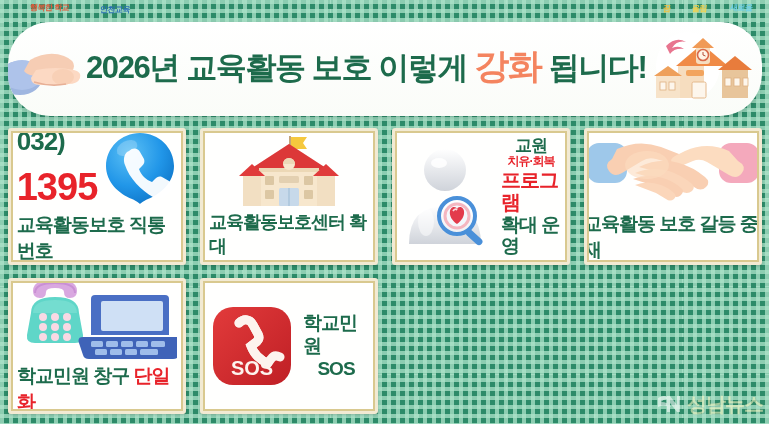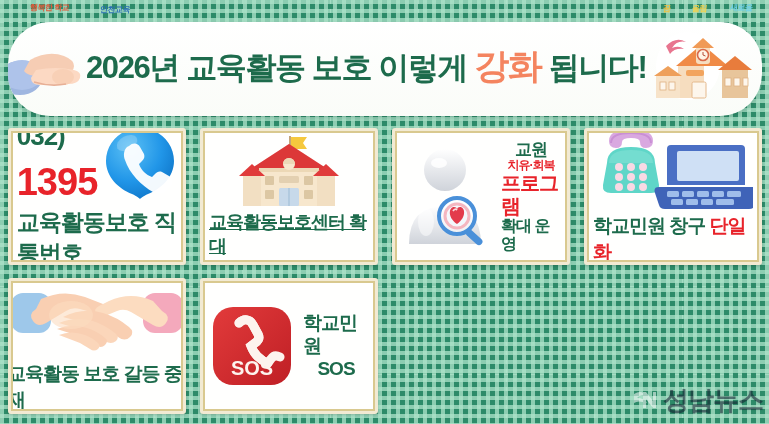--- a/index.html
+++ b/index.html
@@ -94,50 +94,50 @@
   .stack{ display:flex; flex-direction:column; align-items:center; justify-content:center; }
   .row{ display:flex; flex-direction:row; align-items:center; justify-content:center; }
 
   .g{ color:#1d6b4c; }
   .r{ color:#e8232a; }
   .kr{ font-family:"Liberation Sans", sans-serif; font-weight:bold; letter-spacing:-1px; }
 
   
   #card1 .num032{ font-size:26px; font-weight:bold; color:#1d6b4c; letter-spacing:-1px; line-height:1; }
   #card1 .num1395{ font-size:38px; font-weight:bold; color:#e8232a; letter-spacing:-1px; line-height:1; margin-top:14px;}
-  #card1 .caption{ font-size:23px; margin-top:6px; }
-
-  
-  #card2 .caption{ font-size:18px;text-decoration:underline; }
+  #card1 .caption{ font-size:19px; margin-top:6px; }
+
+  
+  #card2 .caption{ font-size:18px; }
   #card2 .arrowline{ font-size:21px; margin-top:2px; }
 
   
   #card3 .l1{ font-size:17px; line-height:1.12; }
   #card3 .l2{ font-size:12px; line-height:1.12; }
   #card3 .l3{ font-size:20px; line-height:1.12; }
-  #card3 .l4{ font-size:16px; line-height:1.12; }
+  #card3 .l4{ font-size:19px; line-height:1.12; }
 
   
   #card4 .caption{ font-size:19px; margin-top:4px; }
 
   
   #card5 .caption{ font-size:19px; margin-top:2px; }
 
   
   #card6 .l{ font-size:19px; line-height:1.22; }
 
   
   #watermark{
     position:absolute; right:6px; bottom:6px;
     display:flex; align-items:center; gap:5px;
     opacity:.55; pointer-events:none;
   }
   #watermark .wm-text{
-    font-size:26px; font-weight:bold; letter-spacing:-1px;
-    color:#0f172a; text-shadow:0 0 2px rgba(0,0,0,.25);
+    font-size:20px; font-weight:bold; letter-spacing:-1px;
+    color:#fef9c3; text-shadow:0 0 2px rgba(0,0,0,.25);
   }
   svg{ display:block; }
 </style>
 </head>
 <body>
 
 <div id="bg-grid">
   <div class="hline" style="top:22px"></div>
   <div class="hline" style="top:110px"></div>
   <div class="hline" style="top:198px"></div>
@@ -295,20 +295,41 @@
           <path d="M56 80 C46 73 48 63 53 63 q3 0 3 3 q0 -3 3 -3 c5 0 7 10 -3 17 z" fill="#e33b4c"></path>
           <path d="M52 67 q2 -3 4 -1" stroke="#ffffff" stroke-width="1.8" fill="none" opacity=".8"></path>
           <rect x="68" y="84" width="20" height="7" rx="3.5" fill="#4a90d9" transform="rotate(42 68 84)"></rect>
         </svg>
       </div>
       <div class="stack" style="align-items:center;">
         <div class="l1 kr g">교원</div>
         <div class="l2 kr r">치유·회복</div>
         <div class="l3 kr r">프로그램</div>
         <div class="l4 kr g">확대 운영</div>
+      </div>
+    </div>
+  </div>
+
+  <div class="card" id="card4">
+    <div class="card-inner">
+      <div class="stack">
+        <div>
+          <svg width="180" height="78" viewBox="0 0 180 78">
+            <rect x="4" y="14" width="40" height="40" rx="12" fill="#9ec8ea"></rect>
+            <rect x="136" y="14" width="40" height="40" rx="12" fill="#f4a9bc"></rect>
+            <path d="M34 20 q22 -10 44 -2 l18 7 q6 2 4 7 q-2 5 -9 3 l-18 -5 q-8 -2 -14 2 l-20 12 q-8 5 -13 -2 q-5 -7 3 -12 z" fill="#f9cfb2"></path>
+            <path d="M146 22 q-22 -10 -44 0 l-10 5 q-6 3 -3 8 q3 5 9 2 l12 -5 q7 -3 14 1 l22 13 q8 5 13 -2 q5 -7 -4 -12 z" fill="#fcdcc0"></path>
+            <path d="M56 38 q20 -10 40 -4 q14 4 26 14 q6 5 1 10 q-5 5 -12 0 l-14 -9" fill="#f9cfb2"></path>
+            <path d="M52 44 q16 -7 34 -2 q12 4 22 12 q5 4 1 8 q-5 4 -11 0 l-13 -8" fill="#fbd6ba"></path>
+            <path d="M50 50 q14 -6 30 -1 q10 3 18 10 q4 3 0 7 q-4 4 -9 0 l-11 -7" fill="#f9cfb2"></path>
+            <path d="M52 56 q12 -5 26 0 q8 3 13 8 q3 3 0 6 q-4 3 -8 0 l-10 -6" fill="#fbd6ba"></path>
+            <ellipse cx="64" cy="36" rx="22" ry="14" fill="#fcdcc0" opacity=".6"></ellipse>
+          </svg>
+        </div>
+        <div class="caption kr g">교육활동 보호 갈등 중재</div>
       </div>
     </div>
   </div>
 
   <div class="card" id="card5">
     <div class="card-inner">
       <div class="stack">
         <div>
           <svg width="160" height="84" viewBox="0 0 160 84">
             <path d="M16 14 q0 -12 22 -12 q22 0 22 12 q0 7 -7 7 q-6 0 -6 -6 q0 -4 -9 -4 q-9 0 -9 4 q0 6 -6 6 q-7 0 -7 -7 z" fill="#d9a8e0"></path>
@@ -342,41 +363,20 @@
             </g>
           </svg>
         </div>
         <div class="caption kr">
           <span class="g">학교민원 창구 </span><span class="r">단일화</span>
         </div>
       </div>
     </div>
   </div>
 
-  <div class="card" id="card4">
-    <div class="card-inner">
-      <div class="stack">
-        <div>
-          <svg width="180" height="78" viewBox="0 0 180 78">
-            <rect x="4" y="14" width="40" height="40" rx="12" fill="#9ec8ea"></rect>
-            <rect x="136" y="14" width="40" height="40" rx="12" fill="#f4a9bc"></rect>
-            <path d="M34 20 q22 -10 44 -2 l18 7 q6 2 4 7 q-2 5 -9 3 l-18 -5 q-8 -2 -14 2 l-20 12 q-8 5 -13 -2 q-5 -7 3 -12 z" fill="#f9cfb2"></path>
-            <path d="M146 22 q-22 -10 -44 0 l-10 5 q-6 3 -3 8 q3 5 9 2 l12 -5 q7 -3 14 1 l22 13 q8 5 13 -2 q5 -7 -4 -12 z" fill="#fcdcc0"></path>
-            <path d="M56 38 q20 -10 40 -4 q14 4 26 14 q6 5 1 10 q-5 5 -12 0 l-14 -9" fill="#f9cfb2"></path>
-            <path d="M52 44 q16 -7 34 -2 q12 4 22 12 q5 4 1 8 q-5 4 -11 0 l-13 -8" fill="#fbd6ba"></path>
-            <path d="M50 50 q14 -6 30 -1 q10 3 18 10 q4 3 0 7 q-4 4 -9 0 l-11 -7" fill="#f9cfb2"></path>
-            <path d="M52 56 q12 -5 26 0 q8 3 13 8 q3 3 0 6 q-4 3 -8 0 l-10 -6" fill="#fbd6ba"></path>
-            <ellipse cx="64" cy="36" rx="22" ry="14" fill="#fcdcc0" opacity=".6"></ellipse>
-          </svg>
-        </div>
-        <div class="caption kr g">교육활동 보호 갈등 중재</div>
-      </div>
-    </div>
-  </div>
-
   <div class="card" id="card6">
     <div class="card-inner row" style="gap:8px;">
       <div>
         <svg width="86" height="86" viewBox="0 0 86 86">
           <defs>
             <linearGradient id="sosg" x1="0" y1="0" x2="1" y2="1">
               <stop offset="0%" stop-color="#e23b3b"></stop>
               <stop offset="100%" stop-color="#bf1f25"></stop>
             </linearGradient>
           </defs>

